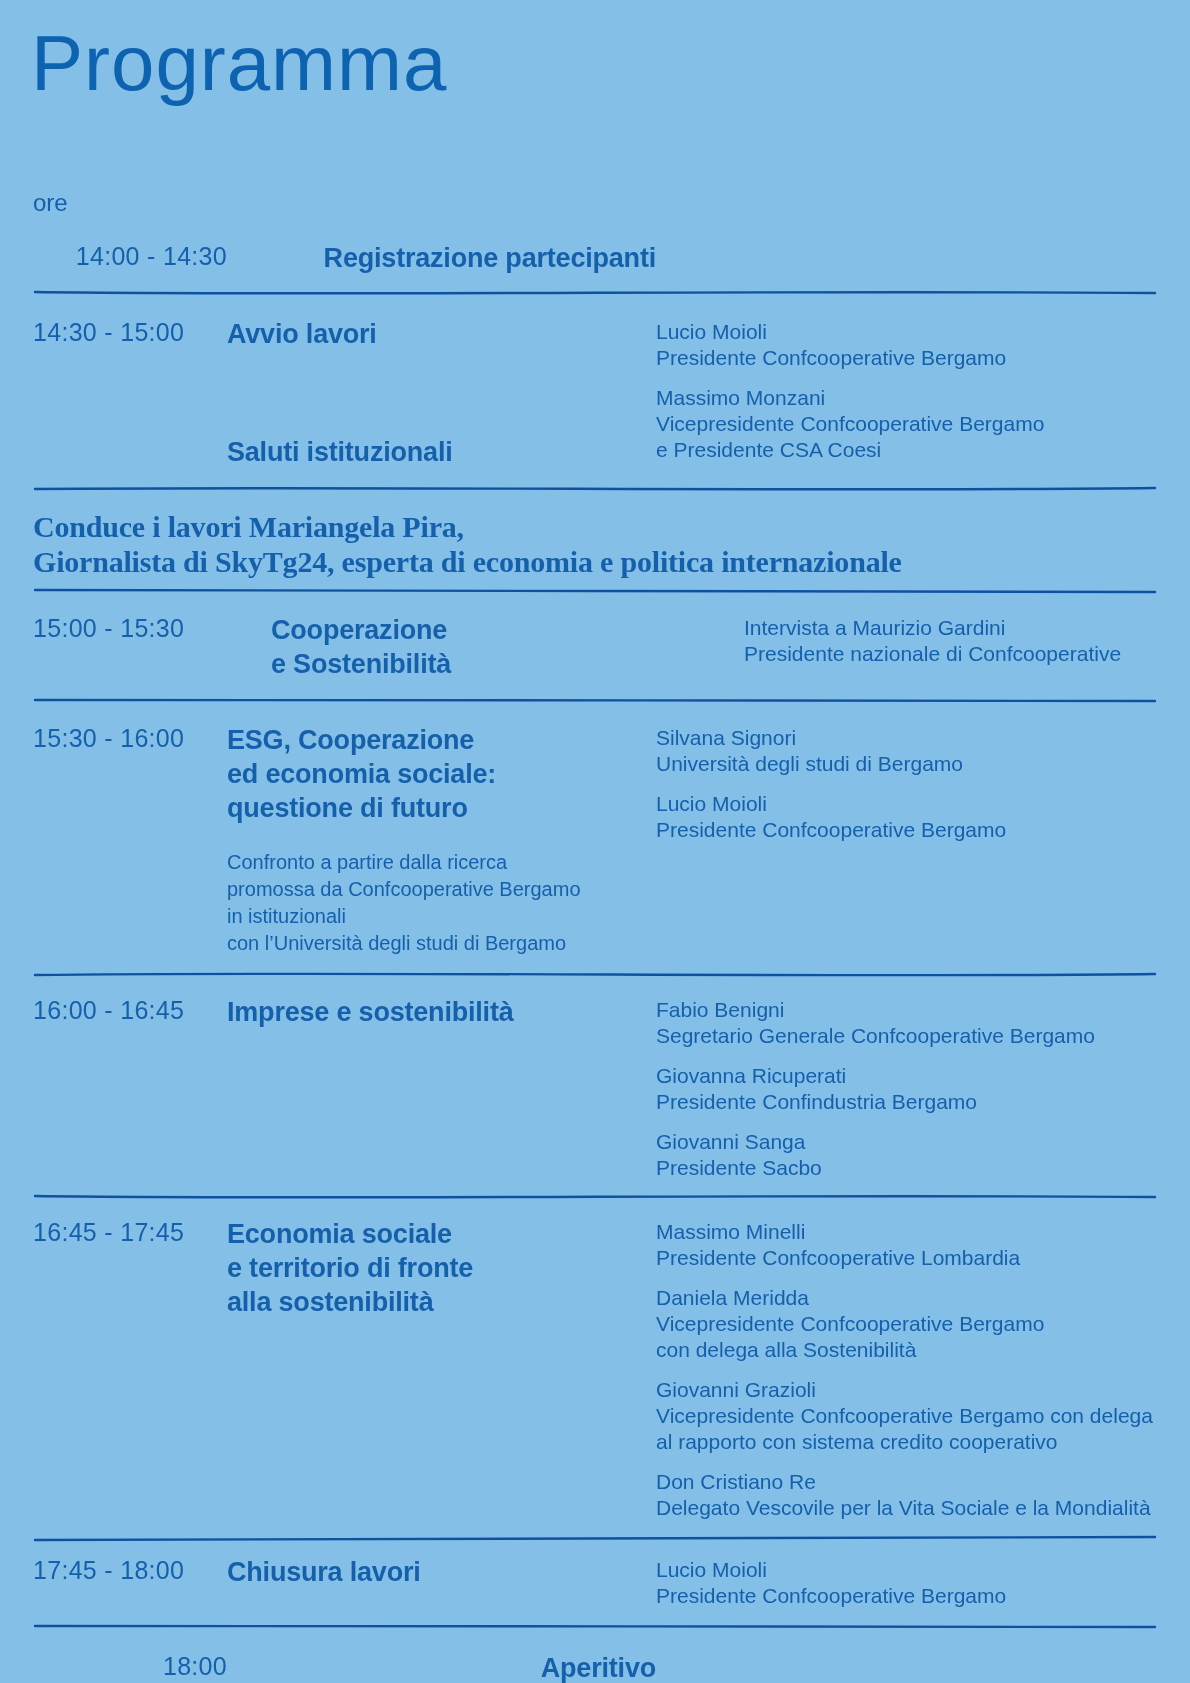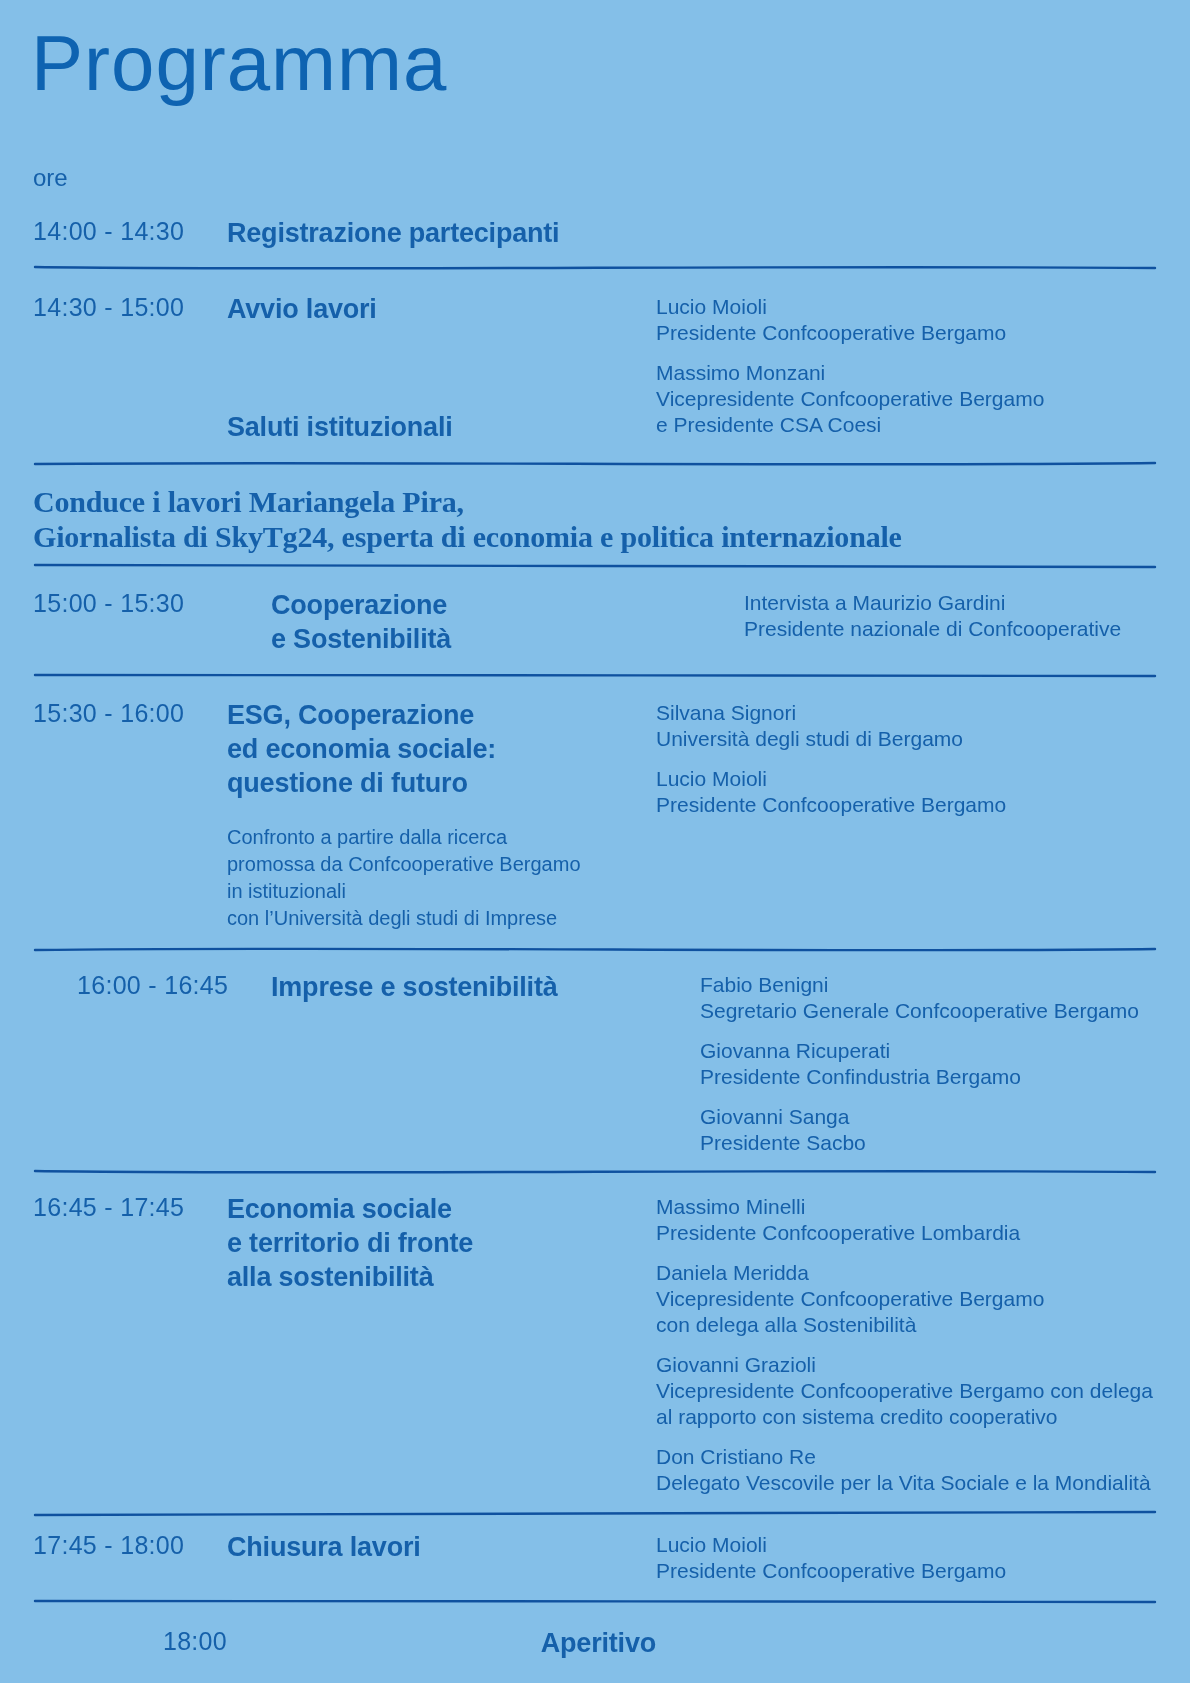--- a/index.html
+++ b/index.html
@@ -21,21 +21,21 @@
     font-family:"Liberation Sans","DejaVu Sans",sans-serif;
   }
   .page-title{
     margin:22px 0 0 -2px;
     font-size:78px;line-height:82px;
     font-weight:200;
     letter-spacing:1px;
     color:var(--heading);
   }
   .ore-label{
-    margin-top:60px;
+    margin-top:85px;
     font-size:24px;line-height:28px;
     font-weight:400;
   }
   .row{
     display:grid;
     grid-template-columns:194px 429px 1fr;
   }
   .row-full{display:block;}
   .time{
     font-size:25px;line-height:30px;
@@ -77,26 +77,26 @@
     display:block;
     width:1124px;height:8px;
   }
   .divider path{
     stroke:var(--divider);
     stroke-width:2.4;
     fill:none;
     stroke-linecap:round;
   }
   
-  .r-reg{padding:24px 0 14px;}
+  .r-reg{padding:24px 0 14px;text-align:right;}
   .r-avvio{padding:20px 0 16px;}
   .r-host{padding:16px 0 8px;}
   .r-coop{padding:18px 0 16px;gap:44px;}
   .r-esg{padding:18px 0 14px;}
-  .r-imprese{padding:16px 0 12px;margin-left:44px;}
+  .r-imprese{padding:16px 0 12px;}
   .r-economia{padding:16px 0 14px;}
   .r-chiusura{padding:12px 0 14px;}
   .r-aperitivo{padding:20px 0 0;text-align:right;}
 </style>
 </head>
 <body>
 
 <div class="page">
 
   <h1 class="page-title">Programma</h1>
@@ -174,21 +174,21 @@
     <div>
       <div class="stitle">
         <span class="stitle-line">ESG, Cooperazione</span>
         <span class="stitle-line">ed economia sociale:</span>
         <span class="stitle-line">questione di futuro</span>
       </div>
       <div class="snote">
         <span class="stitle-line">Confronto a partire dalla ricerca</span>
         <span class="stitle-line">promossa da Confcooperative Bergamo</span>
         <span class="stitle-line">in istituzionali</span>
-        <span class="stitle-line">con l’Università degli studi di Imprese</span>
+        <span class="stitle-line">con l’Università degli studi di Bergamo</span>
       </div>
     </div>
     <div class="speakers">
       <div class="speaker">
         <span class="sp-name">Silvana Signori</span>
         <span class="sp-role">Università degli studi di Bergamo</span>
       </div>
       <div class="speaker">
         <span class="sp-name">Lucio Moioli</span>
         <span class="sp-role">Presidente Confcooperative Bergamo</span>

